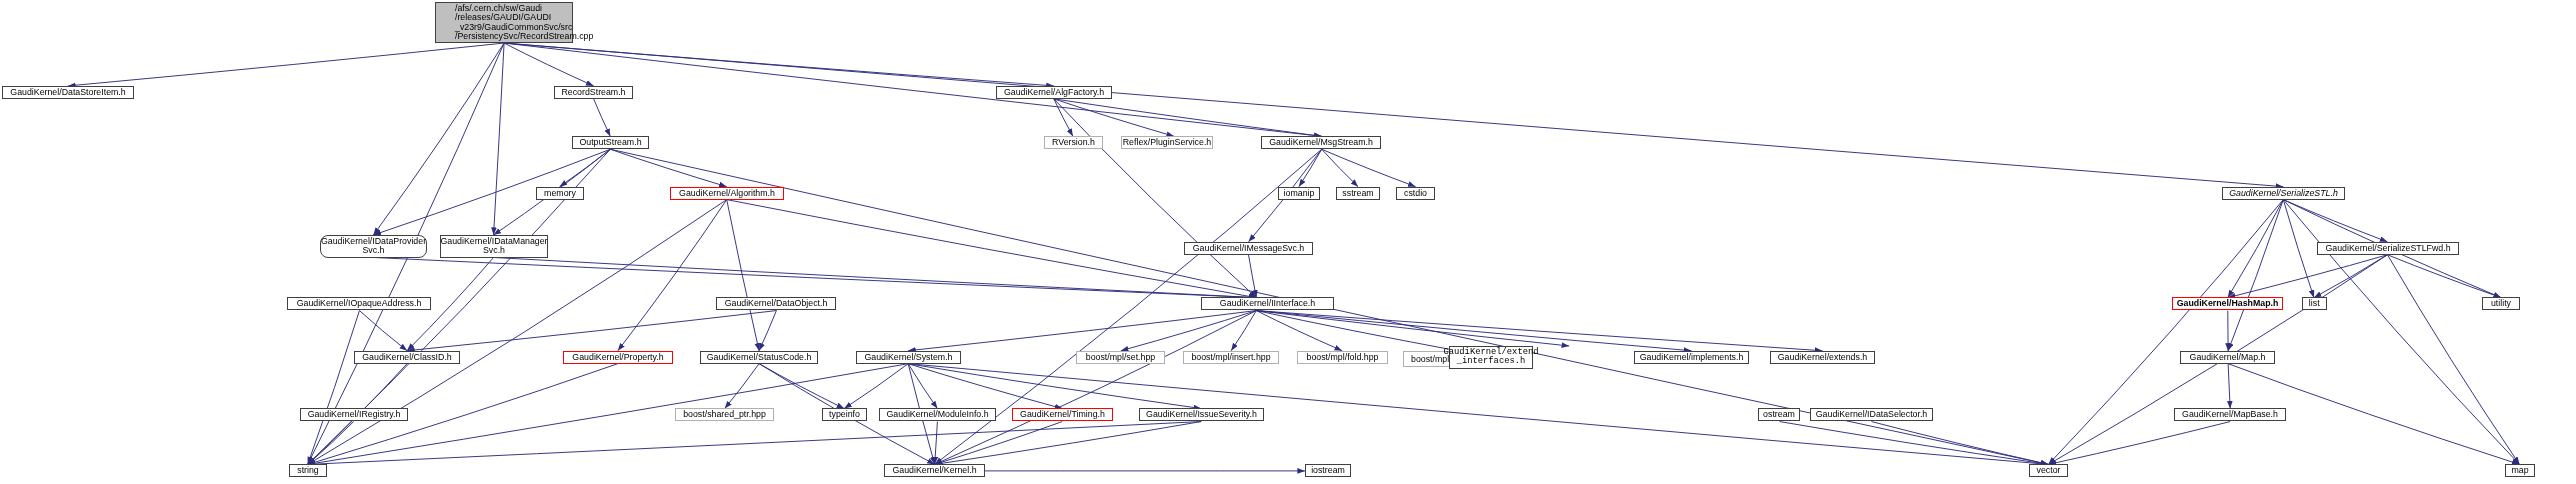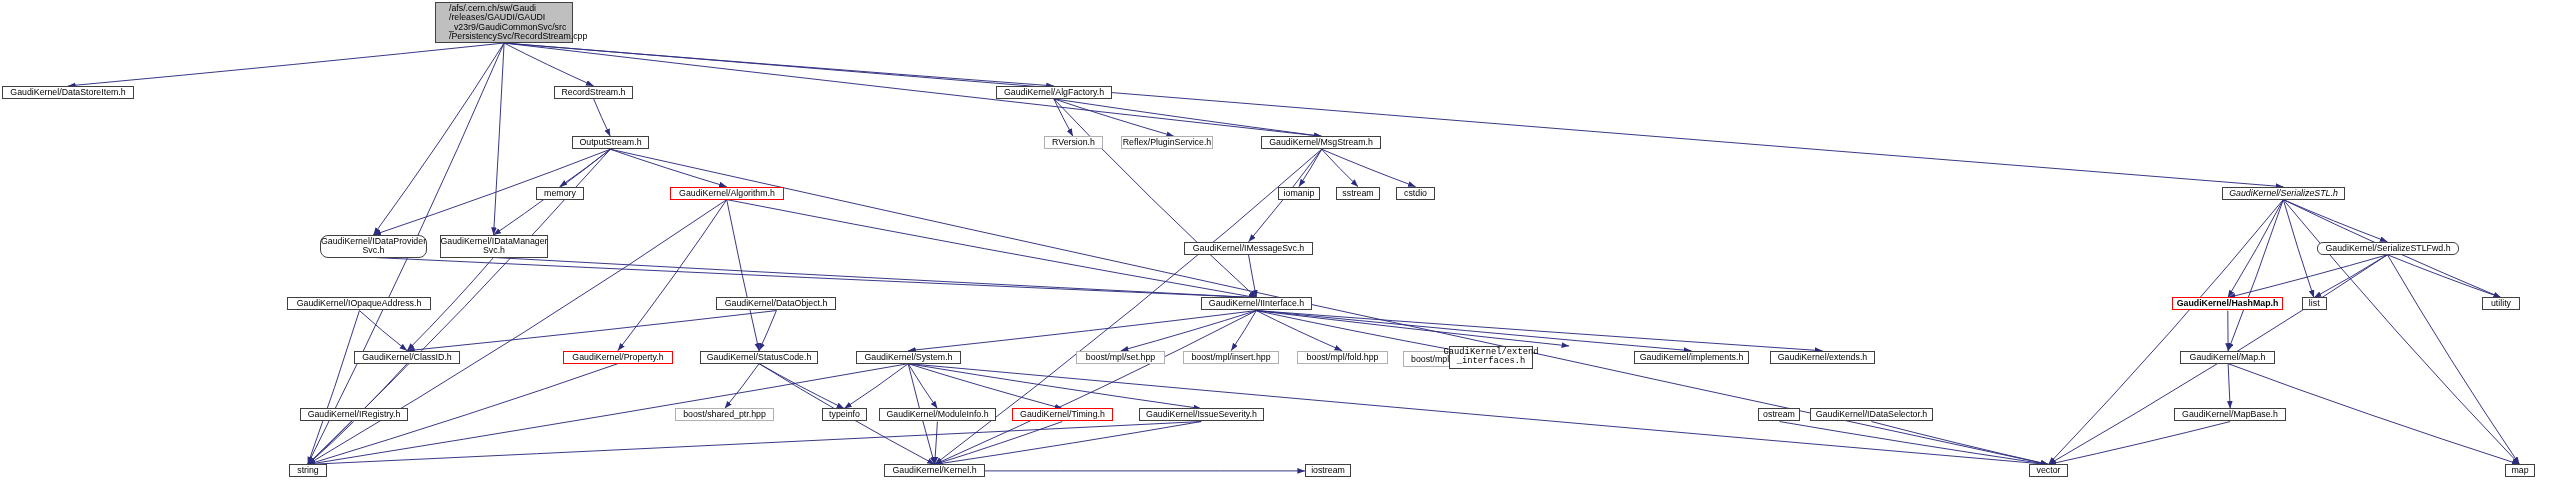--- a/index.html
+++ b/index.html
@@ -22,21 +22,21 @@
     align-items:center;
     justify-content:center;
     text-align:center;
     color:#000000;
     font-size:8.8px;
     line-height:8.8px;
     white-space:pre-line;
     padding:0.7px 2px;
     z-index:5;
   }
-  .node.root{ background:#bfbfbf; border:0.7px solid #404040; text-align:left; justify-content:flex-start; padding:2px 13px; line-height:9.2px;}
+  .node.root{ background:#bfbfbf; border:0.7px solid #404040; text-align:left; justify-content:flex-start; padding:2px 19px; line-height:9.2px;}
   .node.red{ border:0.7px solid #ff0000; }
   .node.gray{ border:0.7px solid #b0b0b0; }
 </style>
 </head>
 <body>
 
 <div id="canvas">
   <svg id="edges" xmlns="http://www.w3.org/2000/svg" viewBox="0 0 3784 712">
     <defs>
       <marker id="arrow" markerWidth="9" markerHeight="9" refX="8" refY="3" orient="auto" markerUnits="strokeWidth">
@@ -139,28 +139,28 @@
       <div class="node" style="left: 1261px; top: 136px; width: 120px; height: 13px;">GaudiKernel/MsgStream.h</div>
       <div class="node gray" style="left: 1044px; top: 136px; width: 59px; height: 13px;">RVersion.h</div>
       <div class="node gray" style="left: 1121px; top: 136px; width: 92px; height: 13px;">Reflex/PluginService.h</div>
       <div class="node" style="left: 536px; top: 187px; width: 48px; height: 13px;">memory</div>
       <div class="node red" style="left: 670px; top: 187px; width: 114px; height: 13px;">GaudiKernel/Algorithm.h</div>
       <div class="node" style="left: 2222px; top: 187px; width: 123px; height: 13px; font-style: italic;">GaudiKernel/SerializeSTL.h</div>
       <div class="node" style="left: 1278px; top: 187px; width: 42px; height: 13px;">iomanip</div>
       <div class="node" style="left: 1336px; top: 187px; width: 44px; height: 13px;">sstream</div>
       <div class="node" style="left: 1396px; top: 187px; width: 39px; height: 13px;">cstdio</div>
       <div class="node" style="left: 1184px; top: 242px; width: 129px; height: 13px;">GaudiKernel/IMessageSvc.h</div>
-      <div class="node" style="left: 2317px; top: 242px; width: 142px; height: 13px; border-radius: 6px;">GaudiKernel/SerializeSTLFwd.h</div>
+      <div class="node" style="left: 2317px; top: 242px; width: 142px; height: 13px;">GaudiKernel/SerializeSTLFwd.h</div>
       <div class="node" style="left: 320px; top: 235px; width: 107px; height: 22.5px; border-radius: 8px;">GaudiKernel/IDataProvider
 Svc.h</div>
       <div class="node" style="left: 440px; top: 235px; width: 108px; height: 22.5px;">GaudiKernel/IDataManager
 Svc.h</div>
       <div class="node" style="left: 287px; top: 297px; width: 144px; height: 13px;">GaudiKernel/IOpaqueAddress.h</div>
       <div class="node" style="left: 716px; top: 297px; width: 120px; height: 13px;">GaudiKernel/DataObject.h</div>
-      <div class="node" style="left: 1201px; top: 297px; width: 111px; height: 13px;">GaudiKernel/IInterface.h</div>
+      <div class="node" style="left: 1201px; top: 297px; width: 133px; height: 13px;">GaudiKernel/IInterface.h</div>
       <div class="node red" style="left: 2172px; top: 297px; width: 111px; height: 13px; font-weight: bold;">GaudiKernel/HashMap.h</div>
       <div class="node" style="left: 2302px; top: 297px; width: 24.5px; height: 13px;">list</div>
       <div class="node" style="left: 2482px; top: 297px; width: 38px; height: 13px;">utility</div>
       <div class="node" style="left: 354px; top: 351px; width: 106px; height: 13px;">GaudiKernel/ClassID.h</div>
       <div class="node red" style="left: 563px; top: 351px; width: 110px; height: 13px;">GaudiKernel/Property.h</div>
       <div class="node" style="left: 700px; top: 351px; width: 118px; height: 13px;">GaudiKernel/StatusCode.h</div>
       <div class="node" style="left: 856px; top: 351px; width: 105px; height: 13px;">GaudiKernel/System.h</div>
       <div class="node gray" style="left: 1076px; top: 351px; width: 89px; height: 13px;">boost/mpl/set.hpp</div>
       <div class="node gray" style="left: 1183px; top: 351px; width: 96px; height: 13px;">boost/mpl/insert.hpp</div>
       <div class="node gray" style="left: 1297px; top: 351px; width: 91px; height: 13px;">boost/mpl/fold.hpp</div>

